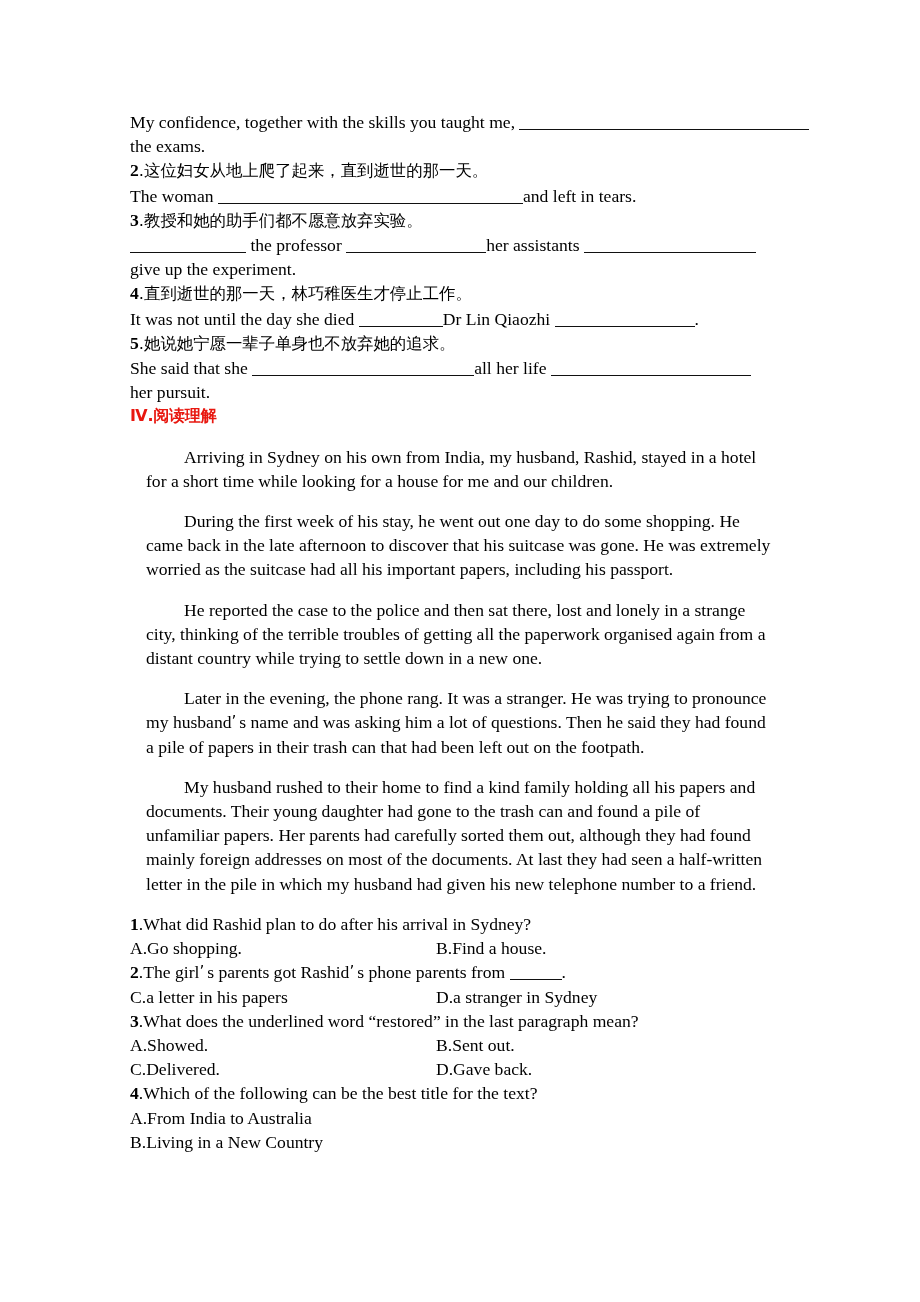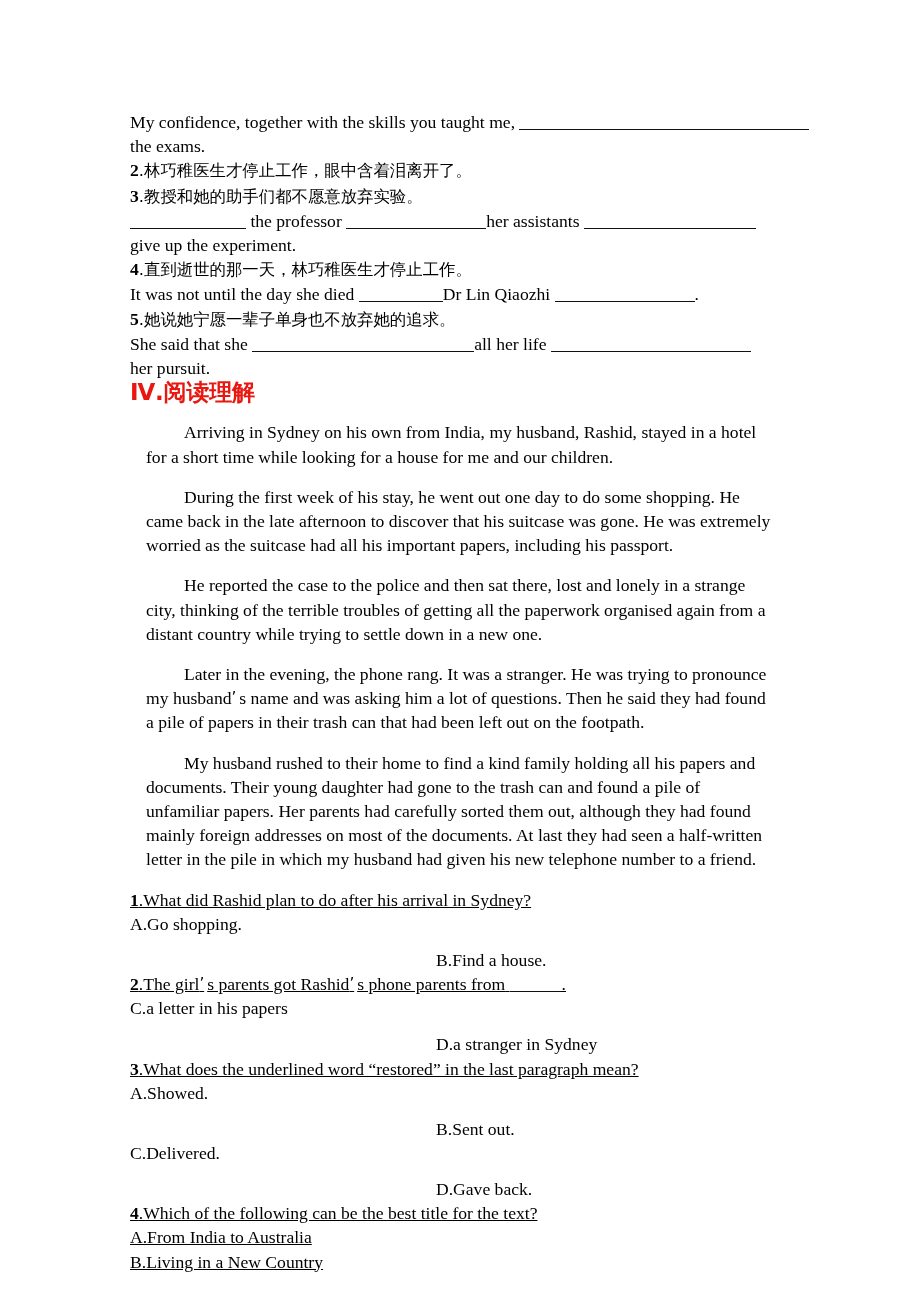--- a/index.html
+++ b/index.html
@@ -39,51 +39,50 @@
   .num {
     font-weight: bold;
   }
   .cn {
     font-family: "DejaVu Sans", "Liberation Sans", sans-serif;
     font-size: 16.4px;
   }
   .sec-head {
     color: #e8170f;
     font-weight: bold;
-    font-size: 23px;
+    font-size: 16px;
     line-height: 24.2px;
     font-family: "DejaVu Sans", "Liberation Sans", sans-serif;
     letter-spacing: -0.2px;
   }
   .blank {
     display: inline-block;
     border-bottom: 1.6px solid #111;
     vertical-align: -2px;
     height: 15px;
   }
   .underlined-word {
     color: #e8170f;
     text-decoration: underline;
     text-underline-offset: 2px;
   }
   .q {
     font-size: 17.6px;
     line-height: 24.2px;
     white-space: nowrap;
-    text-decoration: underline;
   }
   .opt-row {
     font-size: 17.6px;
     line-height: 24.2px;
     display: flex;
     white-space: nowrap;
     gap: 44px;
   }
   .opt-a { width: 262px; flex: 0 0 262px; }
-  .opt-b { flex: 1 1 auto; margin-top: 36px; }
+  .opt-b { flex: 1 1 auto; }
   .apos {
     font-family: "DejaVu Sans", "Liberation Sans", sans-serif;
     font-size: 15px;
     padding-right: 3px;
     vertical-align: 1px;
   }
 </style>
 </head>
 <body>
 
@@ -91,21 +90,25 @@
 
   <div class="line">
     <span>My confidence, together with the skills you taught me,</span>
     <span class="blank" style="width:290px"></span>
   </div>
   <div class="line">
     <span>the exams.</span>
   </div>
 
   <div class="line">
-    <span class="num">2</span><span class="cn">.林巧稚医生才停止工作，眼中含着泪离开了。</span>
+    <span class="num">2</span><span class="cn">.这位妇女从地上爬了起来，直到逝世的那一天。</span>
+  </div>
+  <div class="line">
+    <span>The woman</span>
+    <span class="blank" style="width:305px"></span><span>and left in tears.</span>
   </div>
 
   <div class="line">
     <span class="num">3</span><span class="cn">.教授和她的助手们都不愿意放弃实验。</span>
   </div>
   <div class="line">
     <span class="blank" style="width:116px"></span>
     <span>the professor</span>
     <span class="blank" style="width:140px"></span><span>her assistants</span>
     <span class="blank" style="width:172px"></span>

